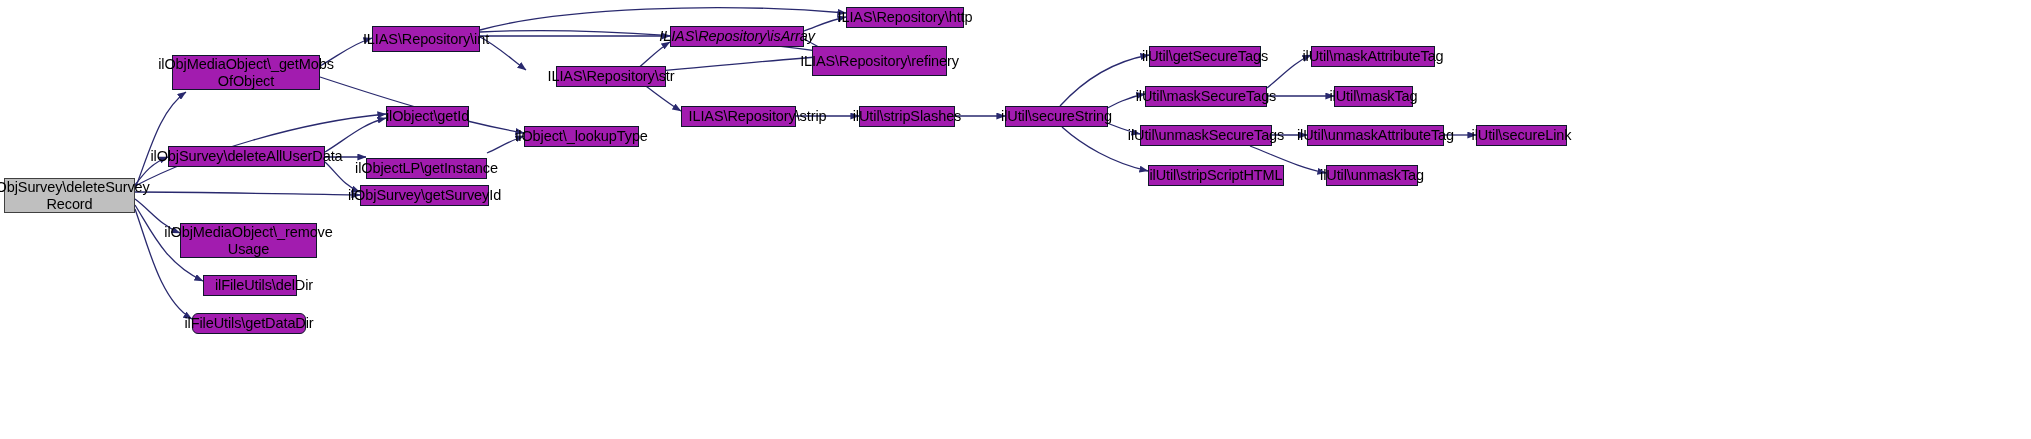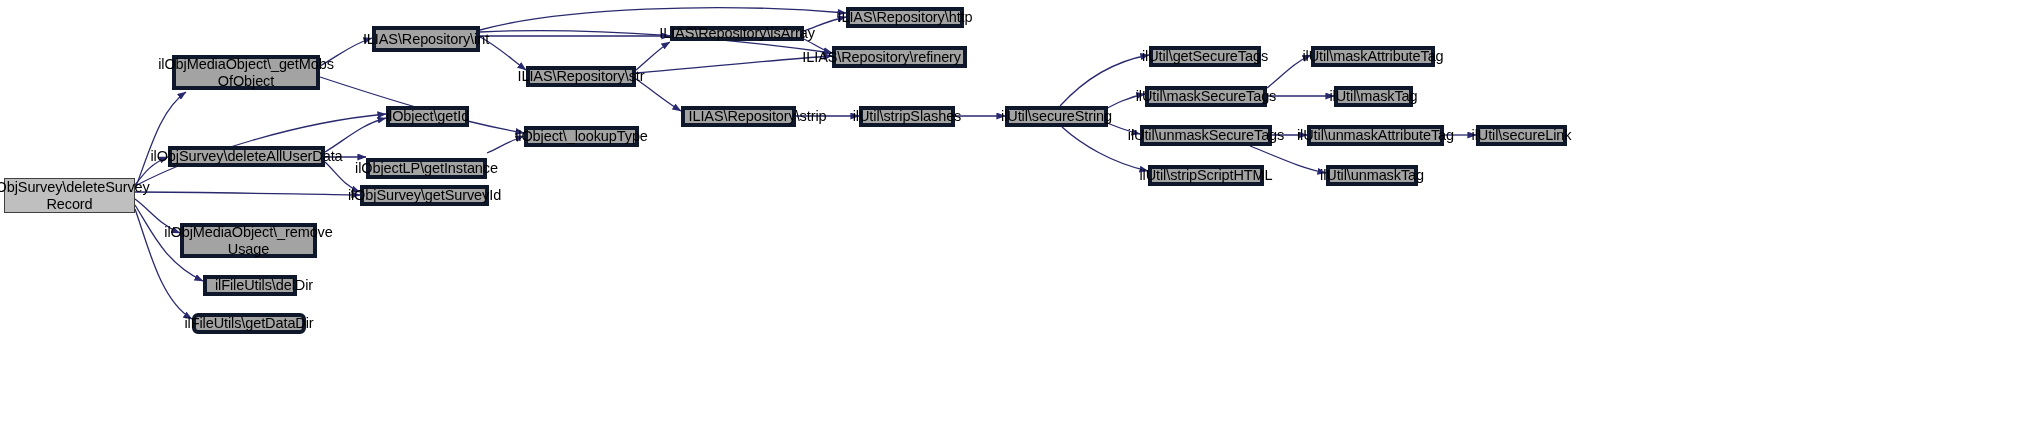--- a/index.html
+++ b/index.html
@@ -24,22 +24,22 @@
     height: 439px;
     pointer-events: none;
   }
   .gnode {
     position: absolute;
     box-sizing: border-box;
     display: flex;
     align-items: center;
     justify-content: center;
     text-align: center;
-    border: 4px solid #0f172a;
-    background: #a3a3a3;
+    border: 1px solid #0f172a;
+    background: #a21caf;
     color: #000000;
     font-size: 14.5px;
     line-height: 1.12;
     letter-spacing: -0.1px;
     white-space: pre-line;
     padding: 0 2px;
     z-index: 2;
   }
   .gnode.root {
     background: #bfbfbf;
@@ -99,31 +99,31 @@
 OfObject</span></div>
       <div class="gnode" style="left: 168px; top: 146px; width: 157px; height: 21px;"><span>ilObjSurvey\deleteAllUserData</span></div>
       <div class="gnode" style="left: 180px; top: 223px; width: 137px; height: 35px;"><span>ilObjMediaObject\_remove
 Usage</span></div>
       <div class="gnode" style="left: 203px; top: 275px; width: 94px; height: 21px; padding-left: 30px;"><span>ilFileUtils\delDir</span></div>
       <div class="gnode" style="left: 192px; top: 313px; width: 114px; height: 21px; border-radius: 6px;"><span>ilFileUtils\getDataDir</span></div>
       <div class="gnode" style="left: 372px; top: 26px; width: 108px; height: 26px;"><span>ILIAS\Repository\int</span></div>
       <div class="gnode" style="left: 386px; top: 106px; width: 83px; height: 21px;"><span>ilObject\getId</span></div>
       <div class="gnode" style="left: 366px; top: 158px; width: 121px; height: 21px;"><span>ilObjectLP\getInstance</span></div>
       <div class="gnode" style="left: 360px; top: 185px; width: 129px; height: 21px;"><span>ilObjSurvey\getSurveyId</span></div>
-      <div class="gnode" style="left: 526px; top: 66px; width: 110px; height: 21px;"><span>ILIAS\Repository\str</span></div>
+      <div class="gnode" style="left: 556px; top: 66px; width: 110px; height: 21px;"><span>ILIAS\Repository\str</span></div>
       <div class="gnode" style="left: 524px; top: 126px; width: 115px; height: 21px;"><span>ilObject\_lookupType</span></div>
-      <div class="gnode" style="left: 670px; top: 26px; width: 134px; height: 15px;"><span>ILIAS\Repository\isArray</span></div>
+      <div class="gnode" style="left: 670px; top: 26px; width: 134px; height: 21px; font-style: italic;"><span>ILIAS\Repository\isArray</span></div>
       <div class="gnode" style="left: 681px; top: 106px; width: 115px; height: 21px; padding-left: 40px;"><span>ILIAS\Repository\strip</span></div>
       <div class="gnode" style="left: 846px; top: 7px; width: 118px; height: 21px;"><span>ILIAS\Repository\http</span></div>
-      <div class="gnode" style="left: 832px; top: 46px; width: 135px; height: 22px; justify-content: flex-end;"><span>ILIAS\Repository\refinery</span></div>
+      <div class="gnode" style="left: 812px; top: 46px; width: 135px; height: 30px;"><span>ILIAS\Repository\refinery</span></div>
       <div class="gnode" style="left: 859px; top: 106px; width: 96px; height: 21px;"><span>ilUtil\stripSlashes</span></div>
       <div class="gnode" style="left: 1005px; top: 106px; width: 103px; height: 21px;"><span>ilUtil\secureString</span></div>
       <div class="gnode" style="left: 1149px; top: 46px; width: 112px; height: 21px;"><span>ilUtil\getSecureTags</span></div>
       <div class="gnode" style="left: 1145px; top: 86px; width: 122px; height: 21px;"><span>ilUtil\maskSecureTags</span></div>
       <div class="gnode" style="left: 1140px; top: 125px; width: 132px; height: 21px;"><span>ilUtil\unmaskSecureTags</span></div>
-      <div class="gnode" style="left: 1148px; top: 165px; width: 116px; height: 21px;"><span>ilUtil\stripScriptHTML</span></div>
+      <div class="gnode" style="left: 1148px; top: 165px; width: 136px; height: 21px;"><span>ilUtil\stripScriptHTML</span></div>
       <div class="gnode" style="left: 1311px; top: 46px; width: 124px; height: 21px;"><span>ilUtil\maskAttributeTag</span></div>
       <div class="gnode" style="left: 1334px; top: 86px; width: 79px; height: 21px;"><span>ilUtil\maskTag</span></div>
       <div class="gnode" style="left: 1307px; top: 125px; width: 137px; height: 21px;"><span>ilUtil\unmaskAttributeTag</span></div>
       <div class="gnode" style="left: 1326px; top: 165px; width: 92px; height: 21px;"><span>ilUtil\unmaskTag</span></div>
       <div class="gnode" style="left: 1476px; top: 125px; width: 91px; height: 21px; text-align: right;"><span>ilUtil\secureLink</span></div>
     </div>
 </div>
 
 </body></html>

